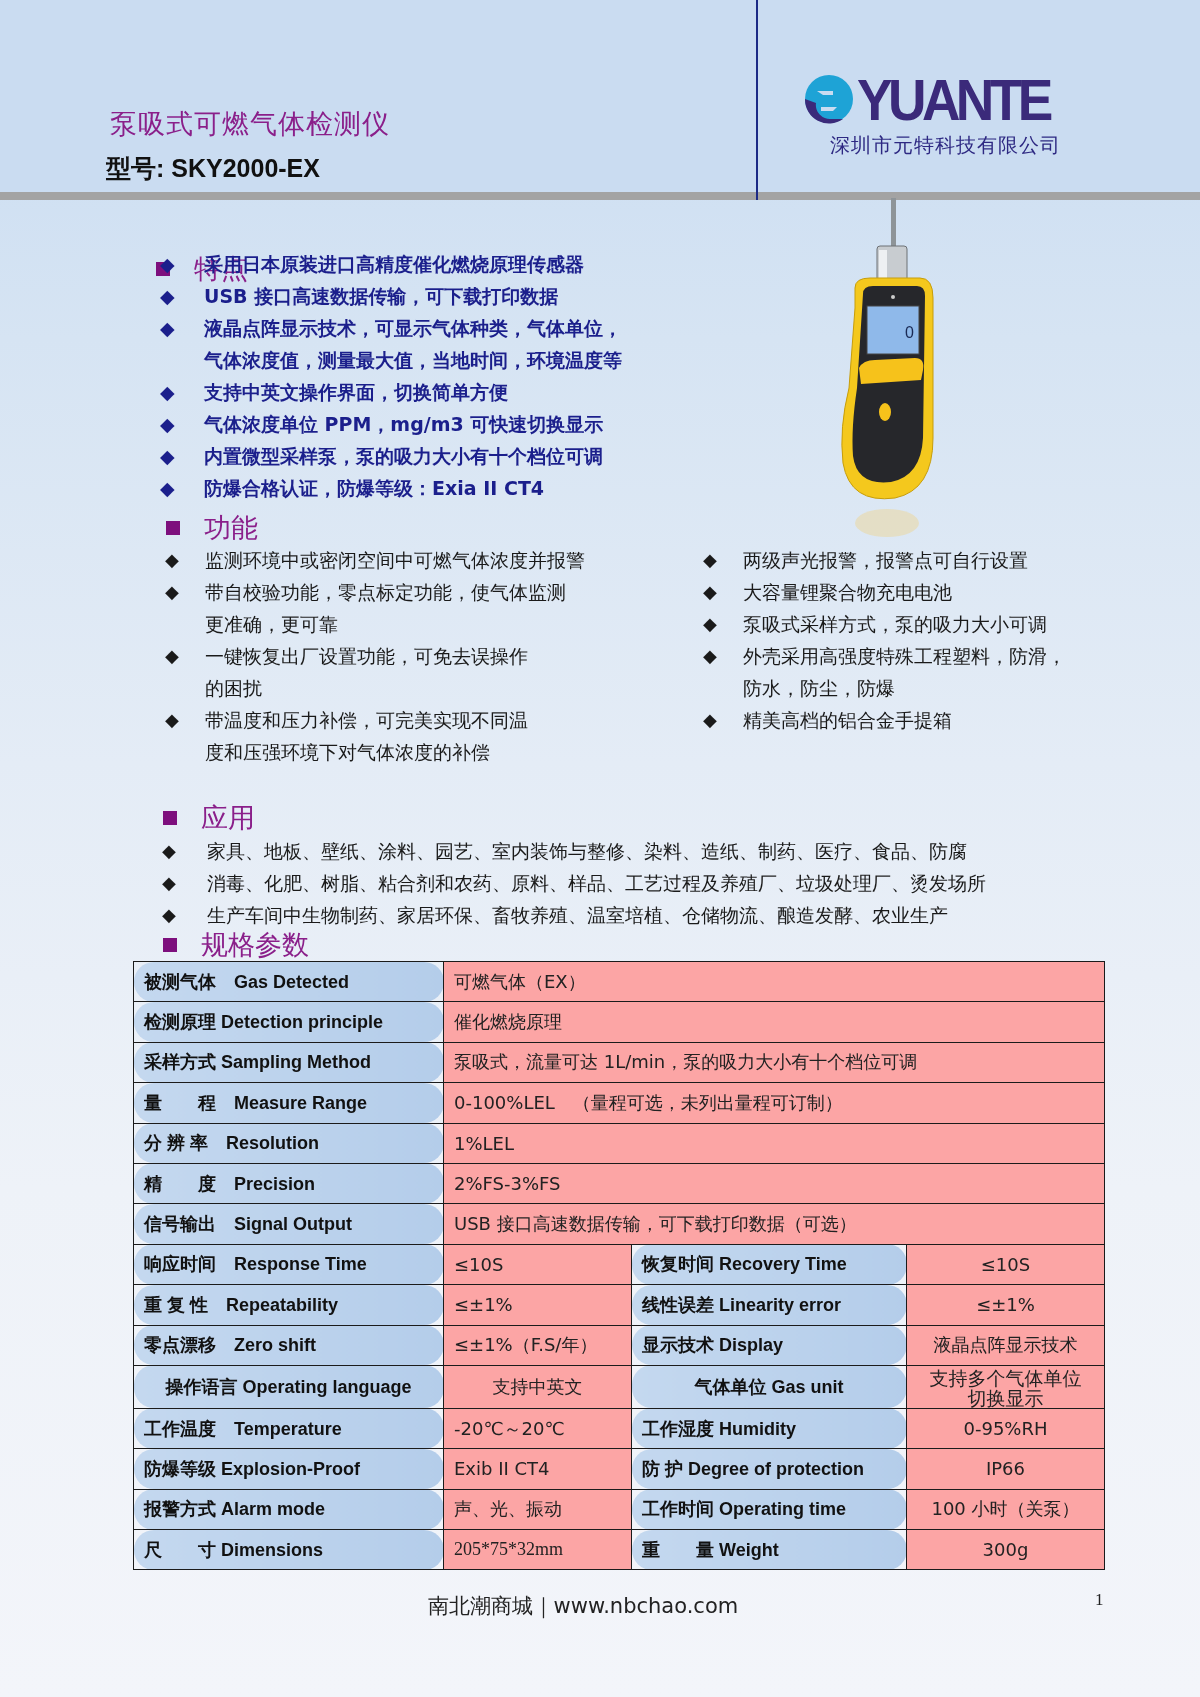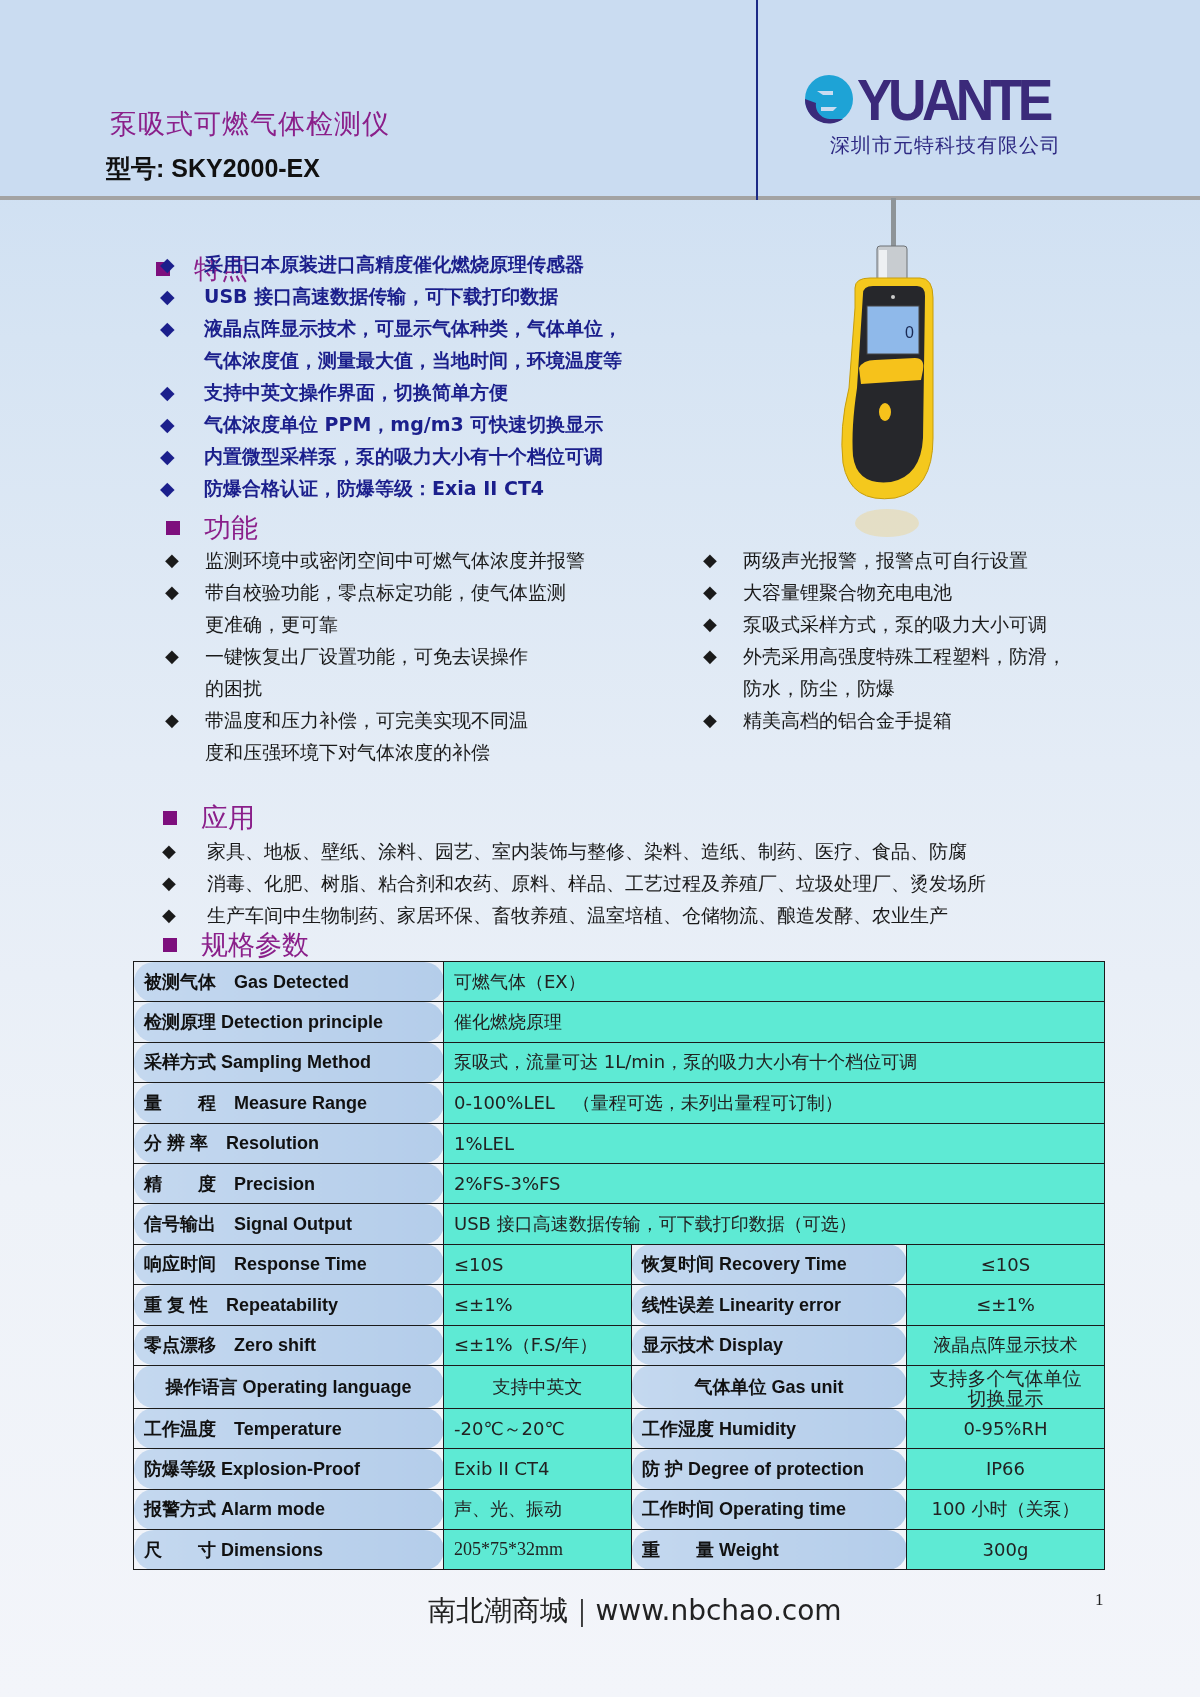--- a/index.html
+++ b/index.html
@@ -7,21 +7,21 @@
   body {
     position: relative;
     font-family: "DejaVu Sans", "Liberation Sans", sans-serif;
     background: linear-gradient(180deg, #c9dcf2 0%, #d6e4f3 20%, #e4ecf6 45%, #eef2f8 70%, #f3f5fa 100%);
     overflow: hidden;
     color: #111;
   }
   .header {
     position: absolute; left: 0; top: 0; width: 1200px; height: 200px;
     background: #cadcf1;
-    border-bottom: 4px solid #a3a3a3;
+    border-bottom: 8px solid #a3a3a3;
   }
   .header-divider {
     position: absolute; left: 756px; top: 0; width: 2px; height: 200px;
     background: #1c2a86;
   }
   .product-title {
     position: absolute; left: 110px; top: 106px;
     font-size: 27px; color: #8a1f8a; letter-spacing: 1px;
   }
   .model-line {
@@ -86,28 +86,28 @@
   table.spec td {
     border: 1px solid #1b1b1b; height: 40.4px; padding: 0 10px;
     vertical-align: middle; white-space: nowrap;
   }
   td.k {
     background: linear-gradient(90deg, #c4d8ef 0%, #b4cdea 100%);
     font-weight: bold; color: #111;
     font-family: "Liberation Sans", sans-serif;
     border-radius: 20px;
   }
-  td.v { background: #5eead4; color: #222; }
+  td.v { background: #fca5a5; color: #222; }
   td.v.c { text-align: center; }
   td.v.ml { white-space: normal; line-height: 20px; font-size: 19px; padding-top: 2px; margin-left: 48px;}
   td.tall { height: 49px; text-align: center; }
 
   .footer {
     position: absolute; left: 428px; top: 1592px;
-    font-size: 28px; color: #222;
+    font-size: 21px; color: #222;
   }
   .page-num {
     position: absolute; left: 1095px; top: 1590px; font-size: 17px;
     font-family: "Liberation Serif", serif; color: #222;
   }
 </style>
 </head>
 <body>
 
 <div class="header">

